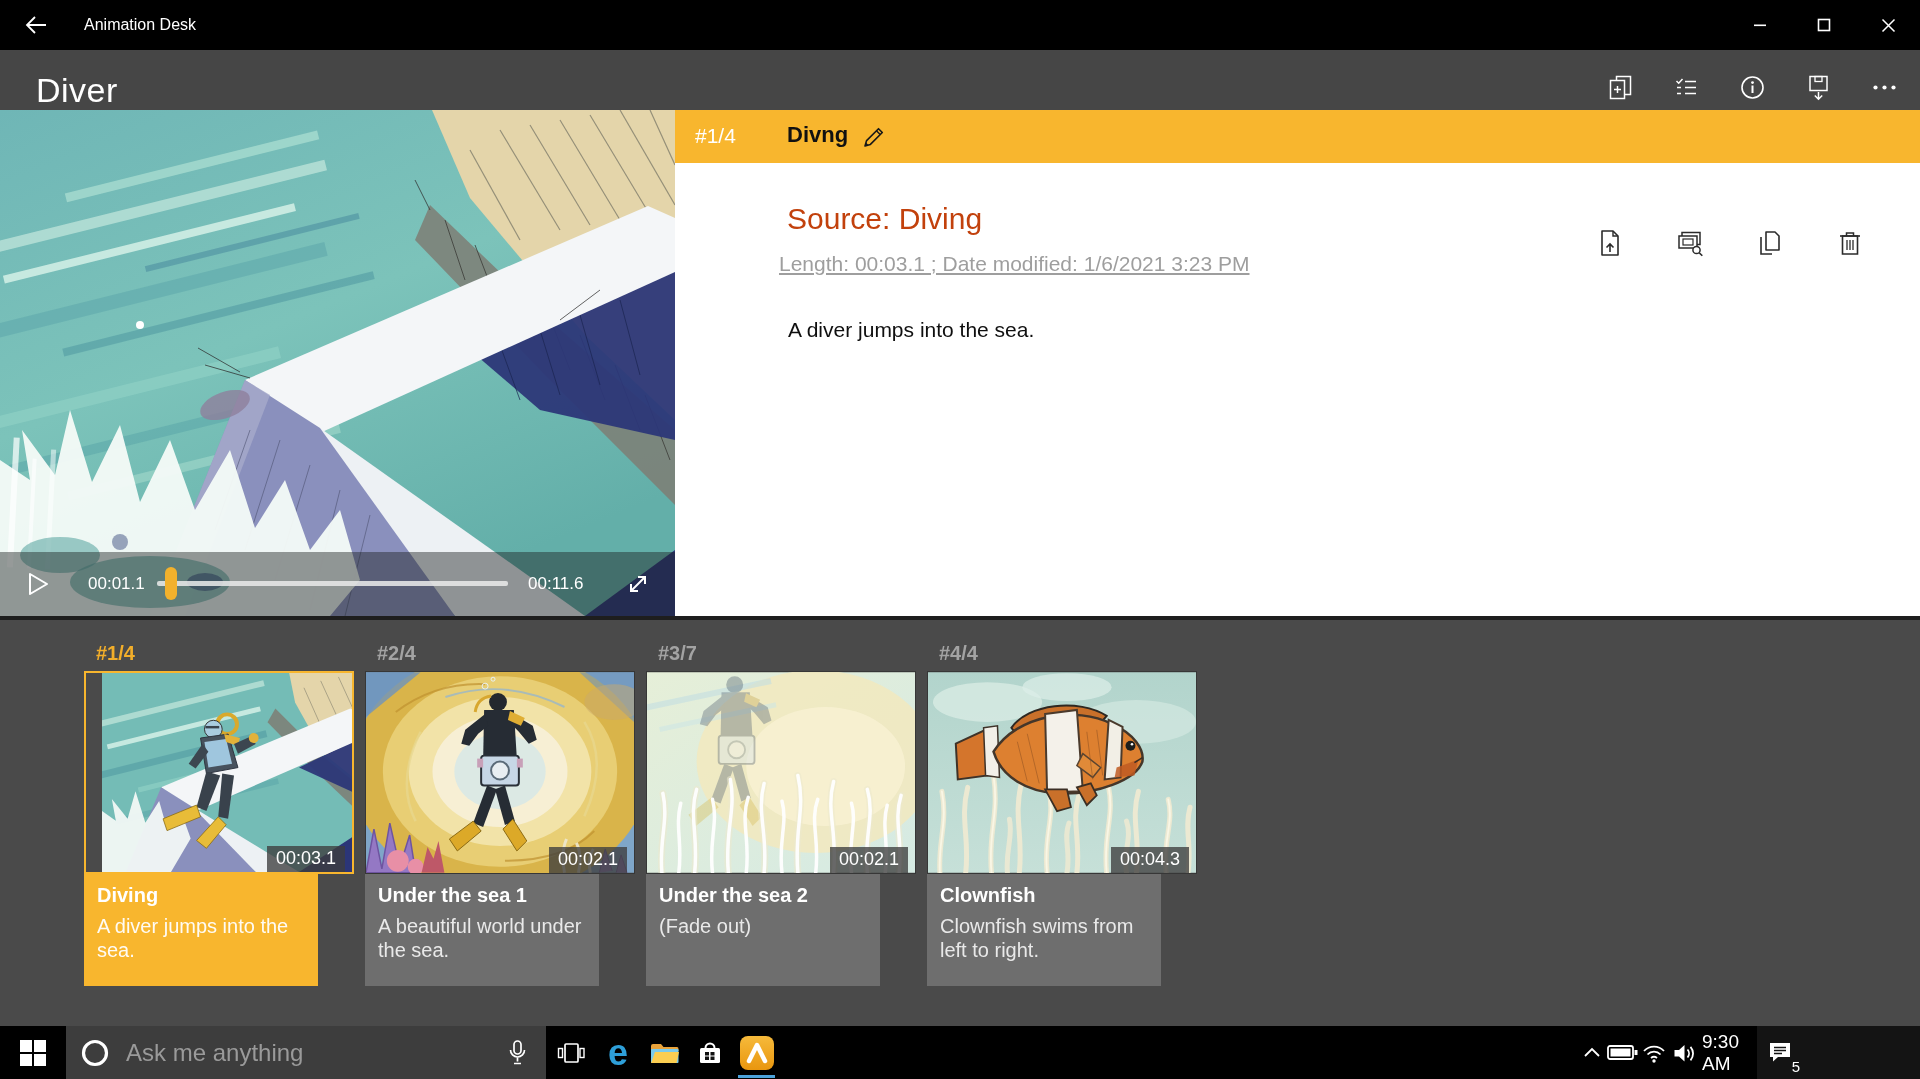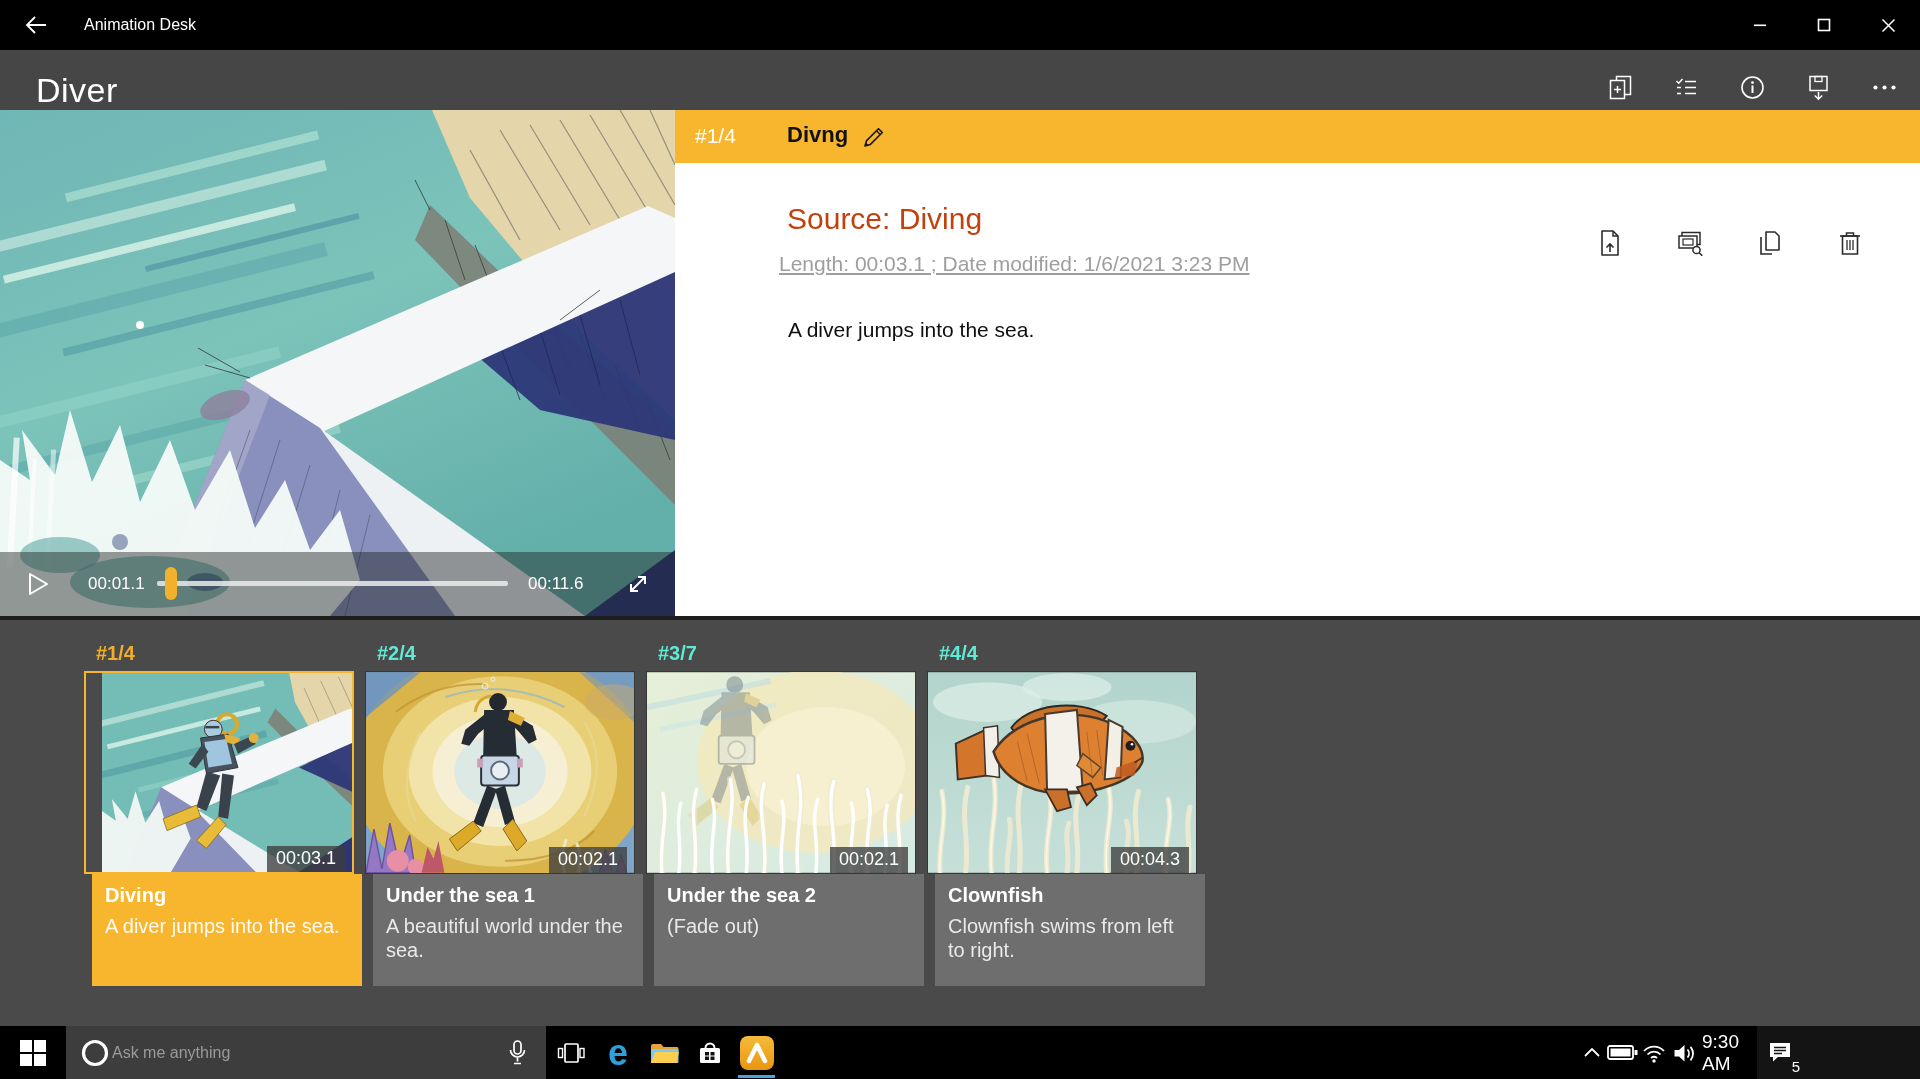--- a/index.html
+++ b/index.html
@@ -38,38 +38,38 @@
   .edit-btn{left:182px;top:11px;width:34px;height:32px;display:flex;align-items:center;justify-content:center;}
   .src{left:112px;top:92px;font-size:30px;color:#c2410c;}
   .meta{left:104px;top:142px;font-size:21px;color:#9e9e9e;text-decoration:underline;}
   .desc{left:113px;top:208px;font-size:21px;color:#0f0f0f;}
   .actions{left:918px;top:116px;display:flex;gap:46px;}
   .action-btn{width:34px;height:34px;display:flex;align-items:center;justify-content:center;}
 
   
   .filmstrip{left:0;top:616px;width:1920px;height:410px;background:#4a4a4a;border-top:4px solid #1e1e1e;box-sizing:border-box;}
   .scene-card{position:absolute;top:0;width:270px;height:366px;cursor:pointer;}
-  .scene-card .slabel{position:absolute;left:12px;top:22px;font-size:20px;font-weight:600;color:#5eead4;}
+  .scene-card .slabel{position:absolute;left:12px;top:22px;font-size:20px;font-weight:600;color:#a3a3a3;}
   .scene-card.selected .slabel{color:#f2ae2a;}
   .scene-card .thumb{position:absolute;left:0;top:51px;width:270px;height:203px;overflow:hidden;box-sizing:border-box;border:1px solid rgba(0,0,0,.25);}
   .scene-card.selected .thumb{border:2px solid #f8b62e;padding-left:16px;}
   .scene-card .dur{position:absolute;right:7px;bottom:0;background:rgba(62,62,62,.78);color:#fff;font-size:18px;padding:2px 9px 3px;}
-  .scene-card .foot{position:absolute;left:8px;top:254px;width:270px;height:112px;background:#6e6e6e;box-sizing:border-box;padding:10px 13px;}
+  .scene-card .foot{position:absolute;left:0;top:254px;width:234px;height:112px;background:#6e6e6e;box-sizing:border-box;padding:10px 13px;}
   .scene-card.selected .foot{background:#f8b62e;}
   .scene-card .ftitle{font-size:20px;font-weight:bold;color:#fff;margin:0 0 7px 0;}
   .scene-card .fdesc{font-size:20px;color:rgba(255,255,255,.85);line-height:1.2;}
   .scene-card.selected .fdesc{color:rgba(255,255,255,.95);}
   .c1{left:84px;} .c2{left:365px;} .c3{left:646px;} .c4{left:927px;}
 
   
   .taskbar{left:0;top:1026px;width:1920px;height:53px;background:#000;}
   .start-btn{left:0;top:0;width:66px;height:53px;display:flex;align-items:center;justify-content:center;}
   .searchbox{left:66px;top:0;width:480px;height:53px;background:#3d3d3d;display:flex;align-items:center;}
   .cortana{margin-left:14px;}
-  .searchinput{flex:1;background:transparent;border:none;outline:none;color:#cfcfcf;font-size:16px;font-family:"Liberation Sans",sans-serif;}
+  .searchinput{flex:1;margin-left:14px;background:transparent;border:none;outline:none;color:#cfcfcf;font-size:24px;font-family:"Liberation Sans",sans-serif;}
   .searchinput::placeholder{color:#9a9a9a;}
   .mic-btn{margin-right:12px;width:34px;height:40px;display:flex;align-items:center;justify-content:center;}
   .tbicon{top:0;height:53px;width:46px;display:flex;align-items:center;justify-content:center;}
   .edge-e{font-size:36px;font-weight:bold;color:#2e9fd9;line-height:36px;}
   .underline{left:738px;top:49px;width:37px;height:3px;background:#4ca2da;}
   .trayzone{right:0;top:0;width:163px;height:53px;background:#141414;}
   .tray{top:0;height:53px;display:flex;align-items:center;justify-content:center;}
   .clock{font-size:19px;color:#fff;}
   .badge5{position:absolute;right:120px;top:1058px;color:#fff;font-size:15px;}
 </style>

